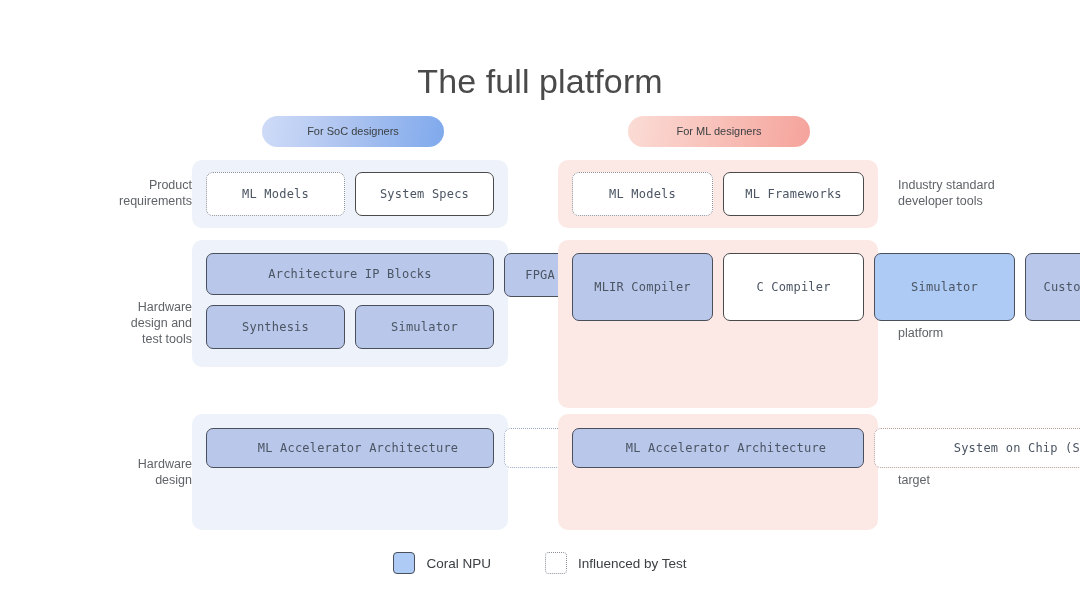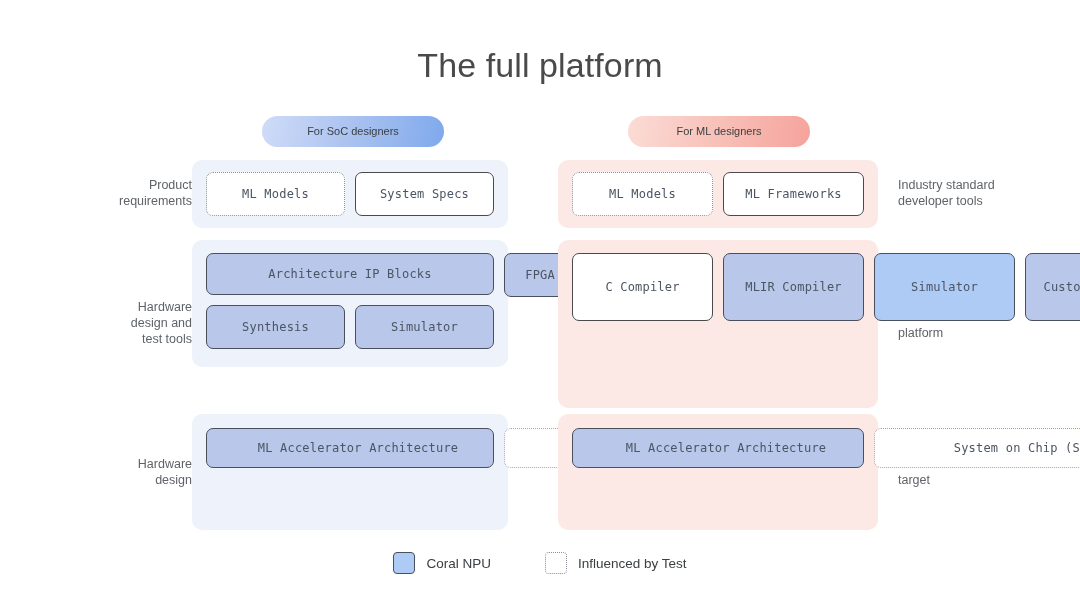--- a/index.html
+++ b/index.html
@@ -11,21 +11,21 @@
     width: 1080px;
     height: 607px;
     position: relative;
     font-family: "Liberation Sans", sans-serif;
     overflow: hidden;
   }
 
   
   .title {
     position: absolute;
-    top: 46px;
+    top: 62px;
     left: 0;
     width: 1080px;
     text-align: center;
     font-size: 34px;
     font-weight: 400;
     color: #4a4a4a;
     letter-spacing: 0.1px;
   }
 
   
@@ -226,22 +226,22 @@
 <div class="panel pink col-right r1">
   <div class="grid">
     <div class="box dotted">ML Models</div>
     <div class="box solid-gray">ML Frameworks</div>
   </div>
 </div>
 
 <div class="panel pink col-right r2">
   <div class="grid col">
     <div class="r2-right-row">
+      <div class="box coral">MLIR Compiler</div>
       <div class="box plain-white">C Compiler</div>
-      <div class="box coral">MLIR Compiler</div>
     </div>
     <div class="r2-right-row">
       <div class="box coral-light">Simulator</div>
       <div class="box coral">Custom Kernels</div>
     </div>
   </div>
 </div>
 
 <div class="panel pink col-right r3">
   <div class="grid col">

